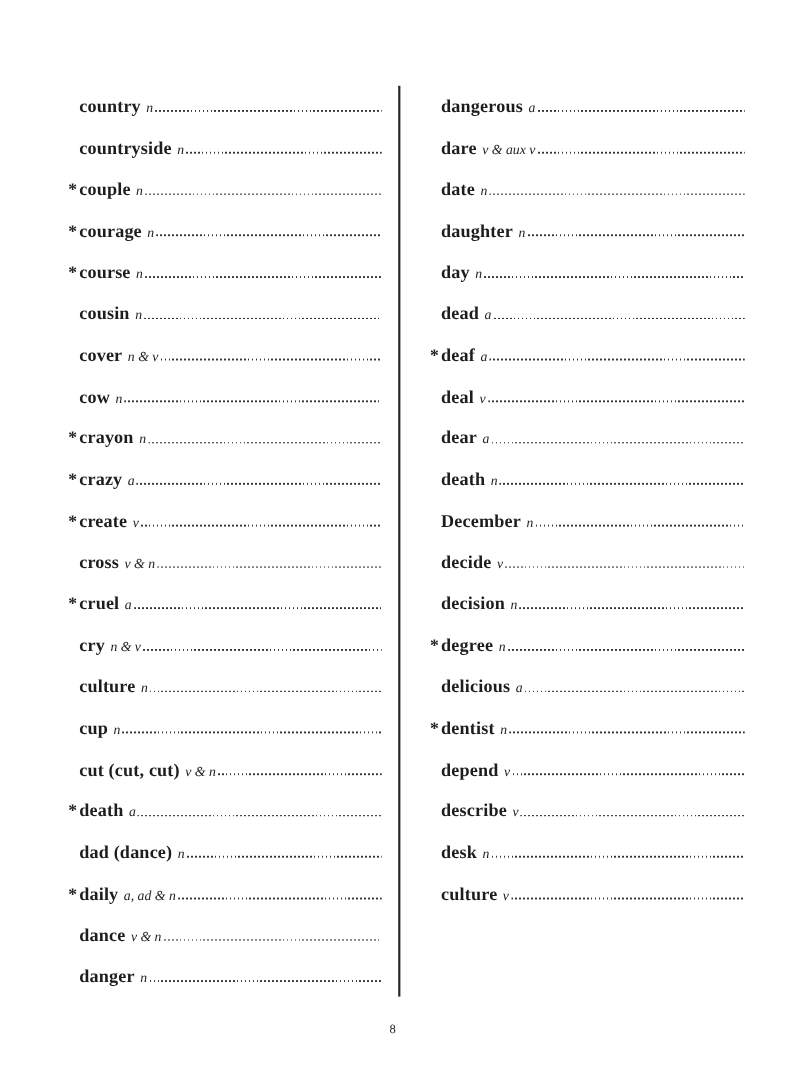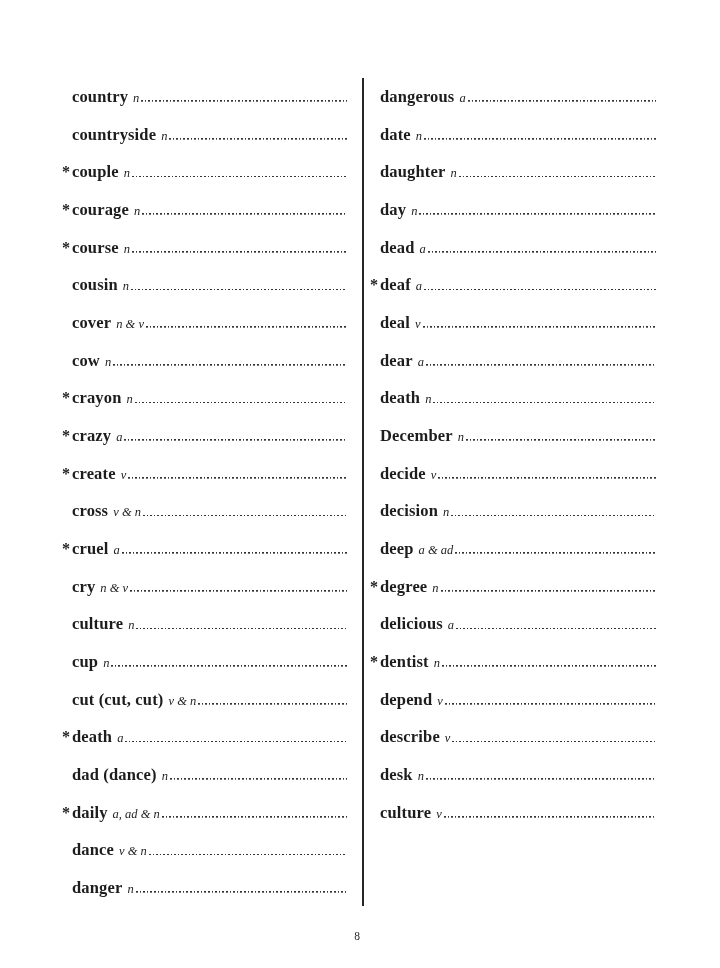--- a/index.html
+++ b/index.html
@@ -16,21 +16,21 @@
     position: relative;
     width: 720px;
     height: 968px;
     background: #ffffff;
   }
   .col {
     position: absolute;
     top: 80px;
   }
   .col-left  { left: 62px;  width: 285px; }
-  .col-right { left: 370px; width: 286px; }
+  .col-right { left: 391px; width: 286px; }
   .divider {
     position: absolute;
     left: 362px;
     top: 78px;
     width: 2px;
     height: 828px;
     background: #262626;
   }
   .entry {
     box-sizing: border-box;
@@ -244,20 +244,26 @@
 </div>
   <div class="divider"></div>
   <div class="col col-right">
   <div class="entry">
     <span class="star"></span>
     <span class="word">dangerous</span>
     <span class="pos">a</span>
     <span class="leader"></span>
   </div>
 
+  <div class="entry">
+    <span class="star"></span>
+    <span class="word">dare</span>
+    <span class="pos">v &amp; aux v</span>
+    <span class="leader"></span>
+  </div>
 
 
   <div class="entry">
     <span class="star"></span>
     <span class="word">date</span>
     <span class="pos">n</span>
     <span class="leader"></span>
   </div>
 
   <div class="entry">
@@ -323,26 +329,20 @@
     <span class="leader"></span>
   </div>
 
   <div class="entry">
     <span class="star"></span>
     <span class="word">decision</span>
     <span class="pos">n</span>
     <span class="leader"></span>
   </div>
 
-  <div class="entry">
-    <span class="star"></span>
-    <span class="word">deep</span>
-    <span class="pos">a &amp; ad</span>
-    <span class="leader"></span>
-  </div>
 
   <div class="entry">
     <span class="star">*</span>
     <span class="word">degree</span>
     <span class="pos">n</span>
     <span class="leader"></span>
   </div>
 
   <div class="entry">
     <span class="star"></span>

